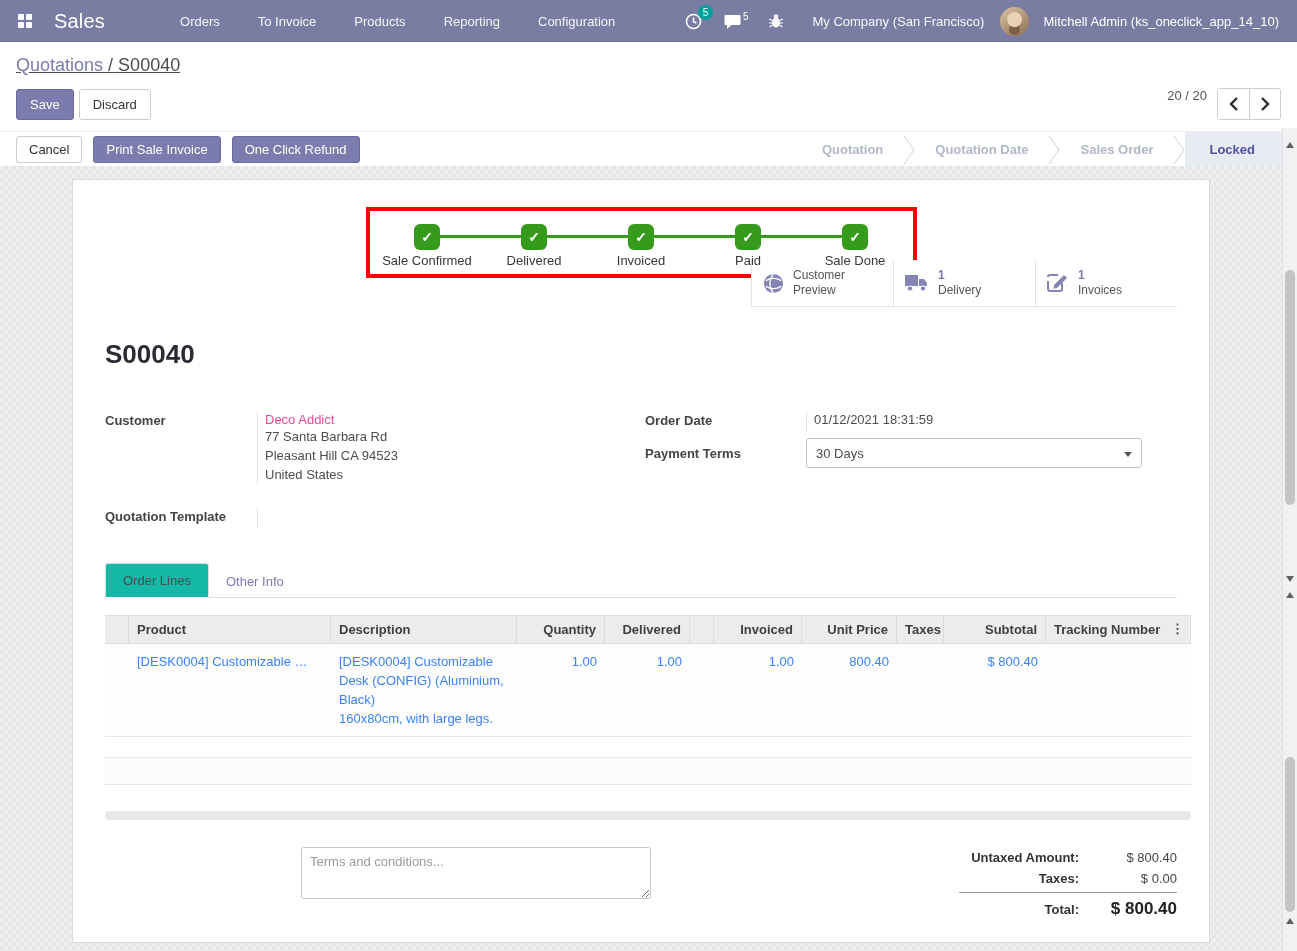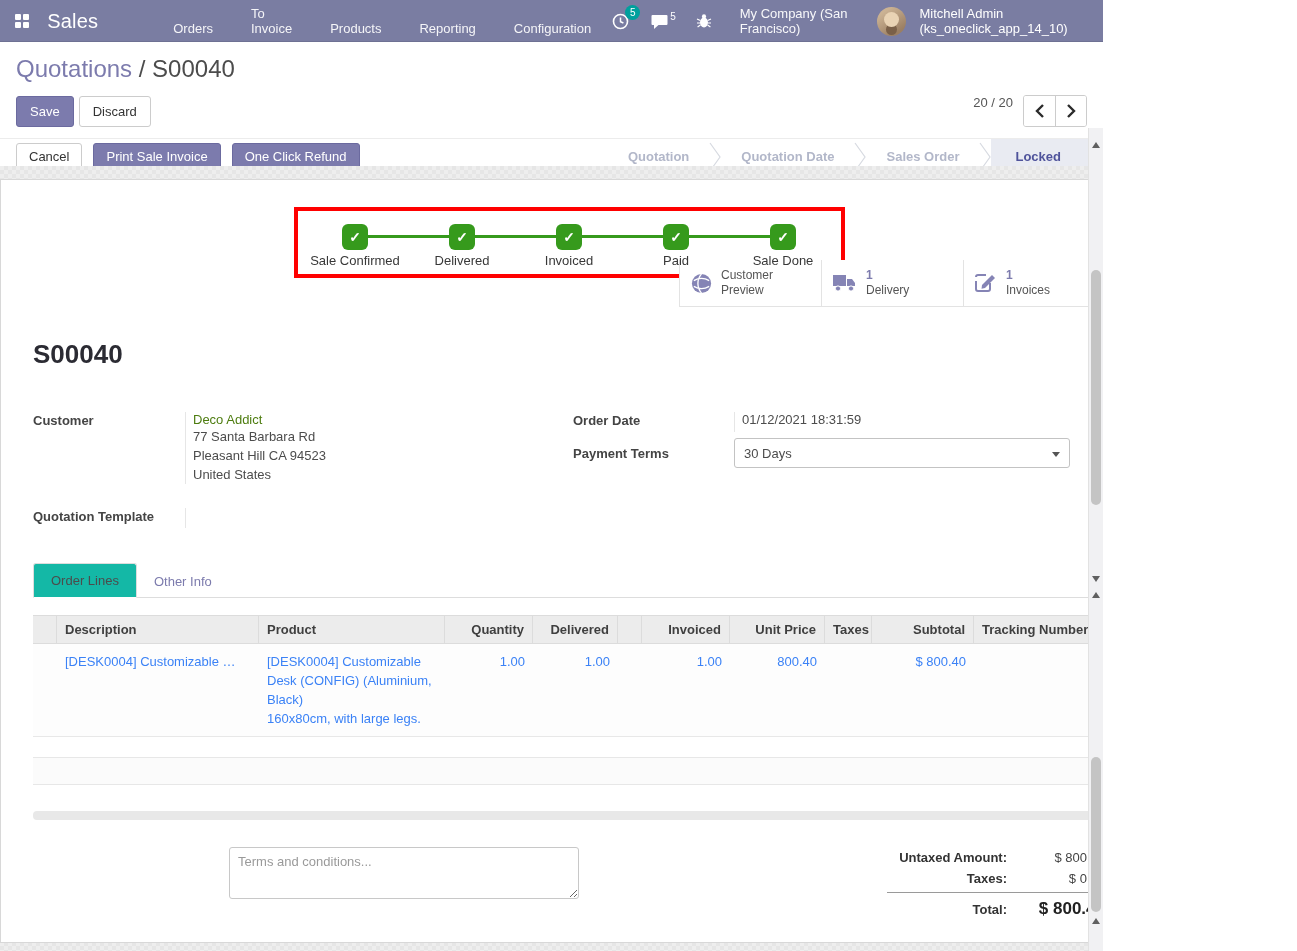--- a/index.html
+++ b/index.html
@@ -1,38 +1,38 @@
 <!DOCTYPE html>
 <html><head>
 <meta charset="utf-8">
 <style>
   * { margin:0; padding:0; box-sizing:border-box; }
   body { font-family:"Liberation Sans", sans-serif; background:#fff; }
-  .screen { position:relative; width:1103px; height:951px; overflow:hidden; background:#fff; font-size:13px; color:#4c4c4c; }
+  .screen { position:relative; width:1297px; height:951px; overflow:hidden; background:#fff; font-size:13px; color:#4c4c4c; }
 
   
   .navbar { position:relative; height:42px; background:#7a7da2; display:flex; align-items:center; color:#fff; padding:0 14px 0 8px; box-shadow:inset 0 -1px 0 #6e7193; }
   .apps-btn { width:34px; height:34px; display:flex; align-items:center; justify-content:center; cursor:pointer; }
   .apps-grid { display:grid; grid-template-columns:6px 6px; grid-template-rows:6px 6px; gap:2px; }
   .apps-grid span { background:#fff; border-radius:1px; }
   .brand { font-size:20px; font-weight:400; margin:0 14px 0 12px; letter-spacing:.2px; }
   .menus { display:flex; align-items:flex-end; gap:12px; margin-left:48px; }
   .menu-item { padding:6px 13px; color:rgba(255,255,255,.92); cursor:pointer; }
   .systray { margin-left:auto; display:flex; align-items:center; gap:6px; }
   .tray-icon { position:relative; padding:4px 8px; display:flex; align-items:center; cursor:pointer; }
   .badge { position:absolute; top:-4px; right:-3px; background:#00a09d; color:#fff; font-size:10px; line-height:15px; min-width:15px; text-align:center; border-radius:8px; padding:0 3px; }
   .sup-count { font-size:10px; color:#fff; position:relative; top:-5px; left:2px; }
   .company-name { padding:0 10px 0 14px; color:rgba(255,255,255,.95); }
   .avatar { width:29px; height:29px; border-radius:50%; overflow:hidden; background:linear-gradient(145deg,#cbb293 20%,#9b7f63 80%); position:relative; flex:0 0 auto; }
   .avatar::after { content:""; position:absolute; left:7px; top:5px; width:15px; height:15px; border-radius:50%; background:#e9d3b4; box-shadow:0 10px 0 -2px #7a6048; }
   .user-name { padding:0 4px 0 8px; color:#fff; }
 
   
   .control-panel { background:#fff; padding:13px 16px 11px; }
-  .breadcrumb { font-size:24px; color:#4c4c4c; margin-bottom:12px; }
+  .breadcrumb { font-size:18px; color:#4c4c4c; margin-bottom:12px;text-decoration:underline; }
   .breadcrumb a { color:#7c7bad; text-decoration:none; cursor:pointer; }
   .cp-row { display:flex; align-items:center; }
   .btn { display:inline-block; font-size:13px; line-height:1; padding:8px 13px; border-radius:3px; border:1px solid #ccc; background:#fff; color:#333; cursor:pointer; }
   .btn-primary { background:#7c7bad; border-color:#6b6a9f; color:#fff; }
   .btn + .btn { margin-left:5px; }
   .pager { margin-left:auto; display:flex; align-items:flex-start; gap:10px; }
   .pager-value { color:#555; }
   .pager-btns { display:flex; border:1px solid #ccc; border-radius:3px; overflow:hidden; }
   .pager-btn { width:31px; height:30px; display:flex; align-items:center; justify-content:center; background:#fff; cursor:pointer; }
   .pager-btn + .pager-btn { border-left:1px solid #ccc; }
@@ -68,21 +68,21 @@
   .stat-icon { flex:0 0 auto; display:flex; }
   .stat-text { font-size:12px; line-height:1.25; color:#555; }
   .stat-count { color:#7c7bad; font-weight:bold; }
 
   
   .sheet-title { font-size:26px; font-weight:bold; color:#2b2b33; margin-top:32px; }
   .field-grid { display:grid; grid-template-columns:516px 498px; column-gap:24px; margin-top:42px; }
   .fg-left .frow, .fg-right .frow { display:flex; }
   .flabel { width:152px; font-weight:bold; color:#444; padding-top:1px; }
   .fvalue { flex:1; border-left:1px solid #e6e6e6; padding-left:7px; min-height:20px; }
-  .fvalue a { color:#4d7c0f; text-decoration:none; cursor:pointer;margin-top:40px; }
+  .fvalue a { color:#ec4899; text-decoration:none; cursor:pointer;margin-top:40px; }
   .addr div { line-height:19px; color:#4c4c4c; }
   .frow + .frow { margin-top:4px; }
   .fg-left .frow-template { margin-top:24px; }
   .select-box { position:relative; border:1px solid #c3c3c3; border-radius:3px; height:30px; display:flex; align-items:center; padding:0 26px 0 9px; background:#fff; cursor:pointer; color:#4c4c4c; width:336px; }
   .select-caret { position:absolute; right:9px; top:13px; width:0; height:0; border-left:4px solid transparent; border-right:4px solid transparent; border-top:5px solid #555; }
 
   
   .tabs { display:flex; align-items:flex-end; margin-top:34px; border-bottom:1px solid #ddd; }
   .tab { padding:9px 17px; cursor:pointer; color:#7c7bad; position:relative; top:1px; }
   .tab.active { background:#14b8a6; color:#4c4c4c; border:1px solid #ddd; border-bottom:1px solid #fff; border-radius:3px 3px 0 0; }
@@ -332,22 +332,22 @@
       </div>
 
       <div class="tabs">
         <div class="tab active">Order Lines</div>
         <div class="tab">Other Info</div>
       </div>
 
       <div class="olist">
         <div class="ohead">
           <div class="hcell"></div>
+          <div class="hcell">Product</div>
           <div class="hcell">Description</div>
-          <div class="hcell">Product</div>
           <div class="hcell num">Quantity</div>
           <div class="hcell num">Delivered</div>
           <div class="hcell"></div>
           <div class="hcell num">Invoiced</div>
           <div class="hcell num">Unit Price</div>
           <div class="hcell num">Taxes</div>
           <div class="hcell num">Subtotal</div>
           <div class="hcell">Tracking Number</div>
           <div class="settings-toggle">⋮</div>
         </div>

